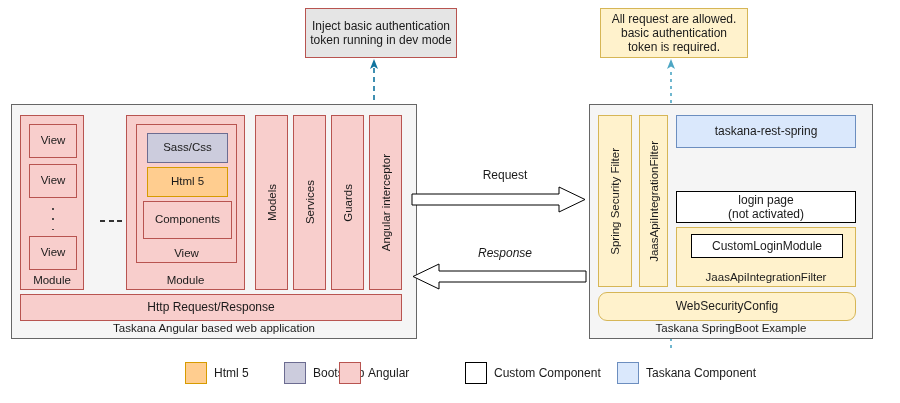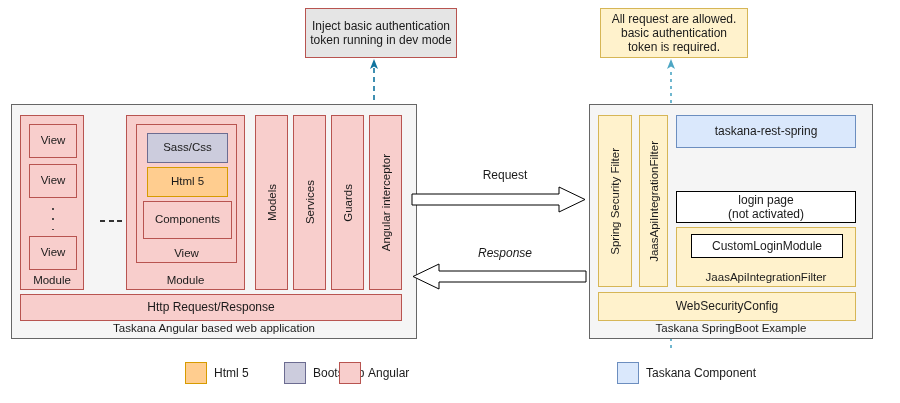--- a/index.html
+++ b/index.html
@@ -273,38 +273,42 @@
       </span>
     </div>
 
     <div class="abs spring-box" style="left:86px; top:122px; width:180px; height:60px;">
       <div class="abs custom-box ctr fs12" style="left:14px; top:6px; width:152px; height:24px;">
         <span>CustomLoginModule</span>
       </div>
       <div class="inner-label fs12">JaasApiIntegrationFilter</div>
     </div>
 
-    <div class="abs spring-box ctr fs12" style="left:8px; top:187px; width:258px; height:29px;">
+    <div class="abs spring-box ctr fs12" style="left:8px; top:187px; width:258px; height:29px;border-radius:9px;">
       <span>WebSecurityConfig</span>
     </div>
 
     <div class="outer-label">Taskana SpringBoot Example</div>
   </div>
 
   <div class="legend-item" style="left:185px; top:362px;">
     <span class="legend-swatch html5-box"></span>
     <span>Html 5</span>
   </div>
   <div class="legend-item" style="left:255px; top:362px;padding-left:29px;">
     <span class="legend-swatch bootstrap-box"></span>
     <span>Bootstrap</span>
   </div>
   <div class="legend-item" style="left:339px; top:362px;">
     <span class="legend-swatch angular-box"></span>
     <span>Angular</span>
   </div>
 
+  <div class="legend-item" style="left:465px; top:362px;">
+    <span class="legend-swatch custom-box"></span>
+    <span>Custom Component</span>
+  </div>
   <div class="legend-item" style="left:617px; top:362px;">
     <span class="legend-swatch taskana-box"></span>
     <span>Taskana Component</span>
   </div>
 
 </div>
 
 </body></html>

